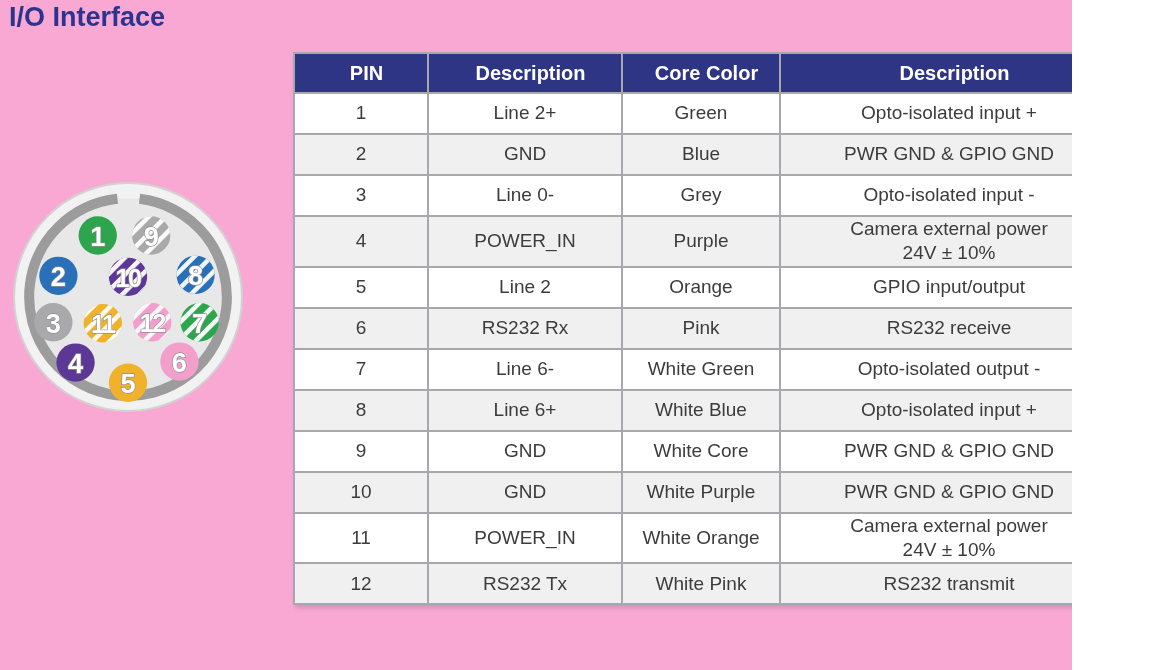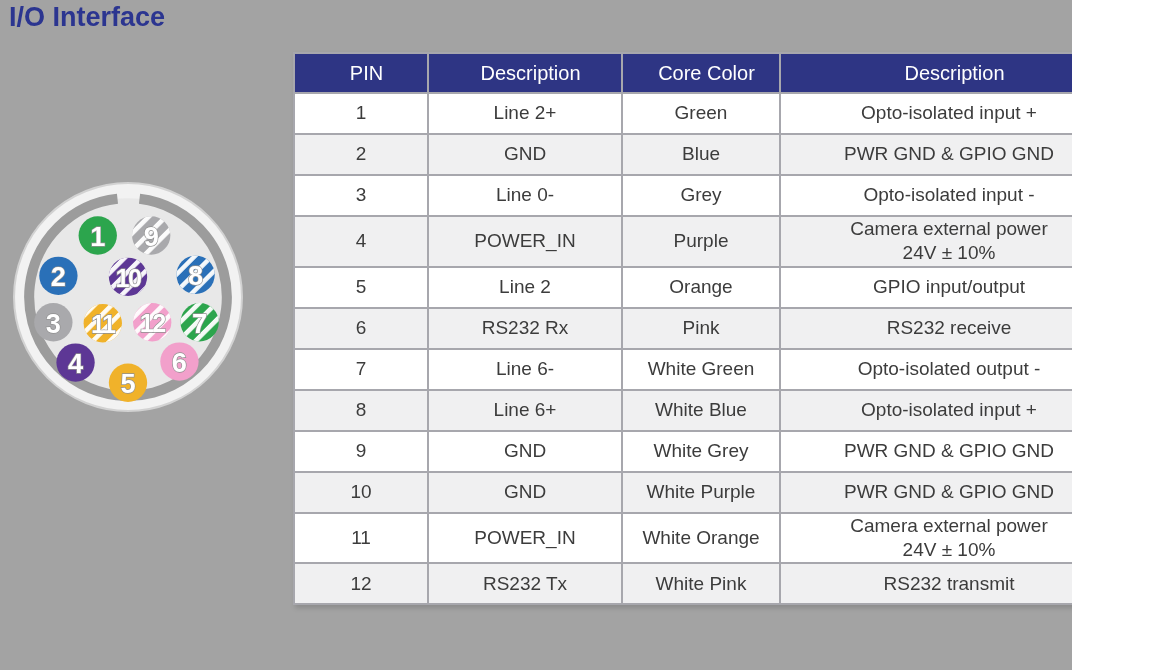--- a/index.html
+++ b/index.html
@@ -1,17 +1,17 @@
 <!DOCTYPE html>
 <html style="--title-color: #2b3590; --header-bg: #2e3584; --header-text: #ffffff; --row-bg: #ffffff; --row-alt-bg: #f0f0f1; --table-border: #a7a7ad; --cell-text: #3c3c3c;"><head>
 <meta charset="utf-8">
 <style>
   html,body{margin:0;padding:0;background:#ffffff;}
   body{width:1160px;height:670px;font-family:"Liberation Sans", sans-serif;}
-  .stage{position:relative;width:1072px;height:670px;background:#a3a3a3;overflow:hidden;}
+  .stage{position:relative;width:1072px;height:670px;background:#f9a8d4;overflow:hidden;}
 
   .page-title{
     position:absolute;left:9px;top:2px;margin:0;
     font-size:27px;font-weight:bold;color:var(--title-color,#2b3590);
     letter-spacing:0;
   }
 
   .connector{position:absolute;left:11px;top:180px;width:234px;height:234px;}
   .pin-num{
     font-family:"Liberation Sans", sans-serif;
@@ -27,21 +27,21 @@
     box-shadow:2px 3px 5px rgba(0,0,0,0.15);
     background:var(--row-bg,#ffffff);
   }
   .io-table th,.io-table td{
     border:2px solid var(--table-border,#a7a7ad);
     text-align:center;vertical-align:middle;padding:0 4px;
   }
   .io-table th{
     height:38px;background:var(--header-bg,#2e3584);
     color:var(--header-text,#ffffff);
-    font-size:20px;font-weight:normal;padding-left:15px;
+    font-size:20px;font-weight:bold;padding-left:15px;
   }
   .io-table td{
     height:39px;font-size:19px;color:var(--cell-text,#3c3c3c);
     background:var(--row-bg,#ffffff);line-height:1.28;
   }
   .io-table tr.alt td{background:var(--row-alt-bg,#f0f0f1);}
   .desc-line{display:block;text-align:center;}
 </style>
 </head>
 <body>
@@ -193,21 +193,21 @@
           <td>8</td>
           <td>Line 6+</td>
           <td>White Blue</td>
           <td>
             <span class="desc-line">Opto-isolated input +</span>
           </td>
         </tr>
         <tr>
           <td>9</td>
           <td>GND</td>
-          <td>White Grey</td>
+          <td>White Core</td>
           <td>
             <span class="desc-line">PWR GND &amp; GPIO GND</span>
           </td>
         </tr>
         <tr class="alt">
           <td>10</td>
           <td>GND</td>
           <td>White Purple</td>
           <td>
             <span class="desc-line">PWR GND &amp; GPIO GND</span>

